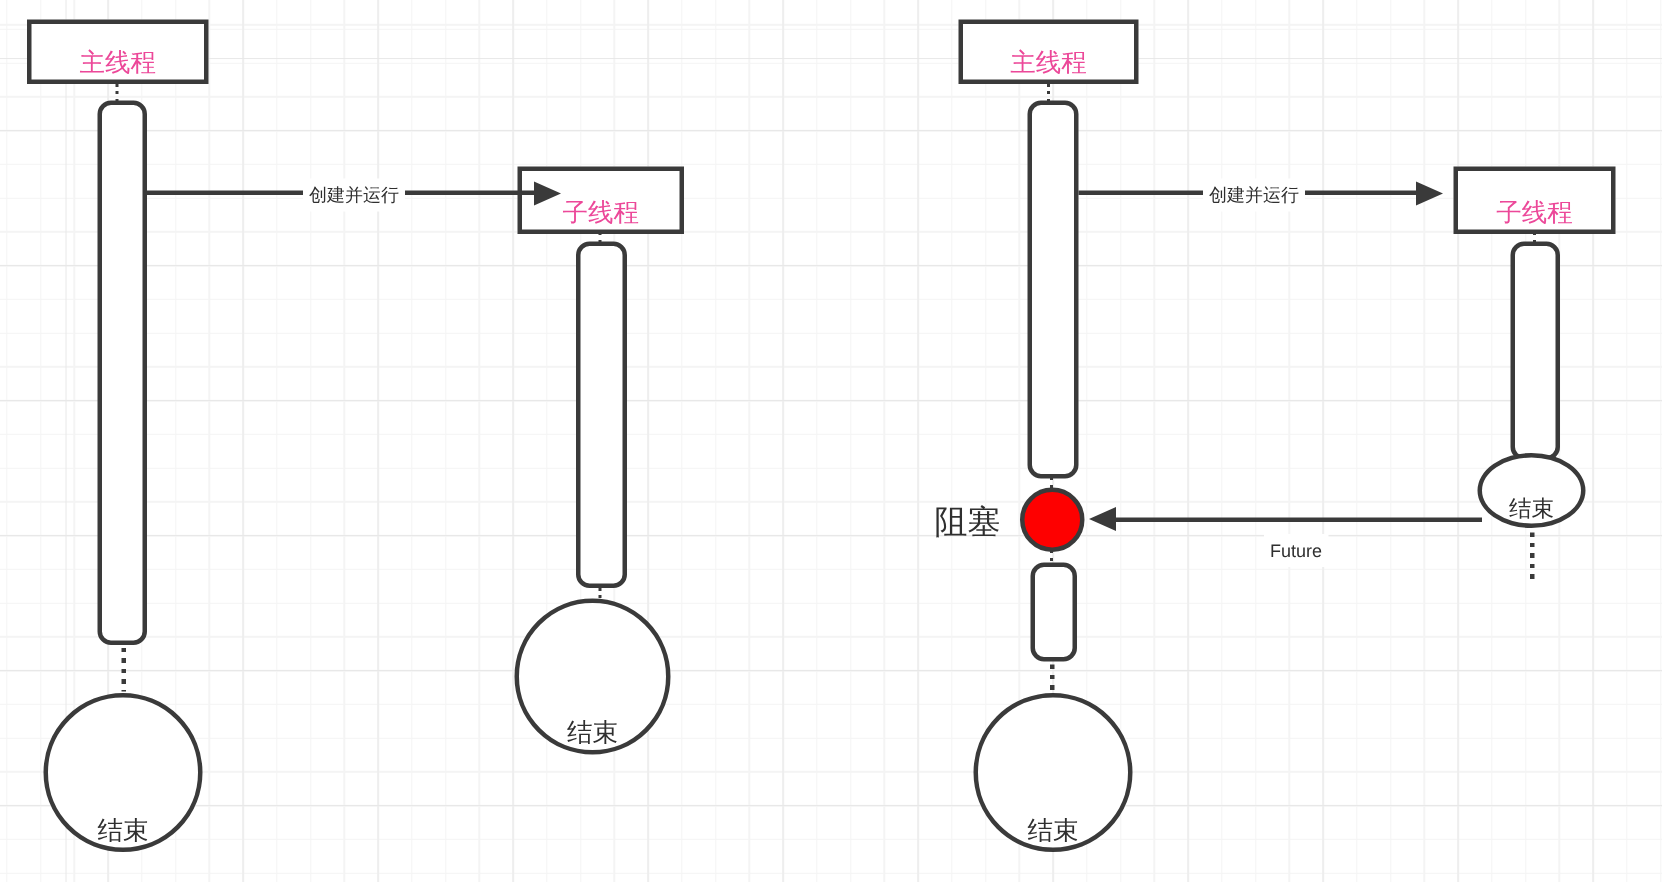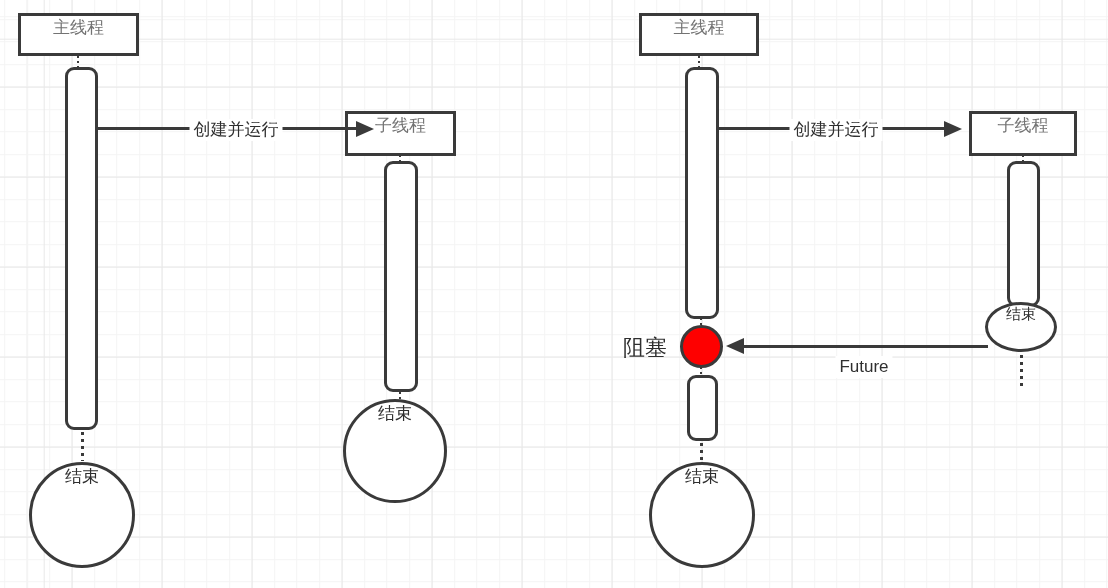--- a/index.html
+++ b/index.html
@@ -9,42 +9,42 @@
     background-color:#ffffff;
     background-image:
       repeating-linear-gradient(to right,#e8e8e8 0 1px,transparent 1px 90px),
       repeating-linear-gradient(to bottom,#e8e8e8 0 1px,transparent 1px 90px),
       repeating-linear-gradient(to right,#f4f4f4 0 1px,transparent 1px 22.5px),
       repeating-linear-gradient(to bottom,#f4f4f4 0 1px,transparent 1px 22.5px);
     background-position:71.7px 0,0 86.7px,4.2px 0,0 19.2px;
   }
   .box{
     position:absolute;box-sizing:border-box;background:#fff;
-    border:3px solid #3a3a3a;display:flex;align-items:flex-start;justify-content:center;
-    font-size:17px;color:#737373;z-index:2;
+    border:3px solid #3a3a3a;display:flex;align-items:flex-end;justify-content:center;
+    font-size:17px;color:#ec4899;z-index:2;
   }
   .bar{
     position:absolute;box-sizing:border-box;background:#fff;
     border:3px solid #3a3a3a;border-radius:9px;z-index:3;
   }
   .circle{
     position:absolute;box-sizing:border-box;background:#fff;
     border:3px solid #3a3a3a;border-radius:50%;
-    display:flex;align-items:flex-start;justify-content:center;
+    display:flex;align-items:flex-end;justify-content:center;
     font-size:17px;color:#2f2f2f;z-index:3;
   }
   .ellipse{font-size:15px;}
   .red{background:#fe0000;z-index:4;}
   .hline{position:absolute;height:3px;background:#3a3a3a;z-index:5;}
   .vdot{position:absolute;width:3px;background:repeating-linear-gradient(to bottom,#3a3a3a 0 3px,transparent 3px 7px);z-index:1;}
   .vdash{position:absolute;width:2px;background:repeating-linear-gradient(to bottom,#3a3a3a 0 2px,transparent 2px 5px);z-index:1;}
   .arrow-r{position:absolute;width:0;height:0;border-top:8px solid transparent;border-bottom:8px solid transparent;border-left:18px solid #3a3a3a;z-index:6;}
   .arrow-l{position:absolute;width:0;height:0;border-top:8px solid transparent;border-bottom:8px solid transparent;border-right:18px solid #3a3a3a;z-index:6;}
   .edge-label{
-    position:absolute;background:#fff;padding:0 4px;font-size:17px;color:#2f2f2f;
+    position:absolute;background:#fff;padding:0 4px;font-size:12px;color:#2f2f2f;
     transform:translateX(-50%);z-index:6;white-space:nowrap;line-height:22px;
   }
   .side-label{position:absolute;font-size:22px;color:#2f2f2f;z-index:6;white-space:nowrap;line-height:22px;}
 </style>
 </head>
 <body>
 
 <div class="canvas">
 
   <div class="box" style="left:18px;top:13px;width:121px;height:43px">

